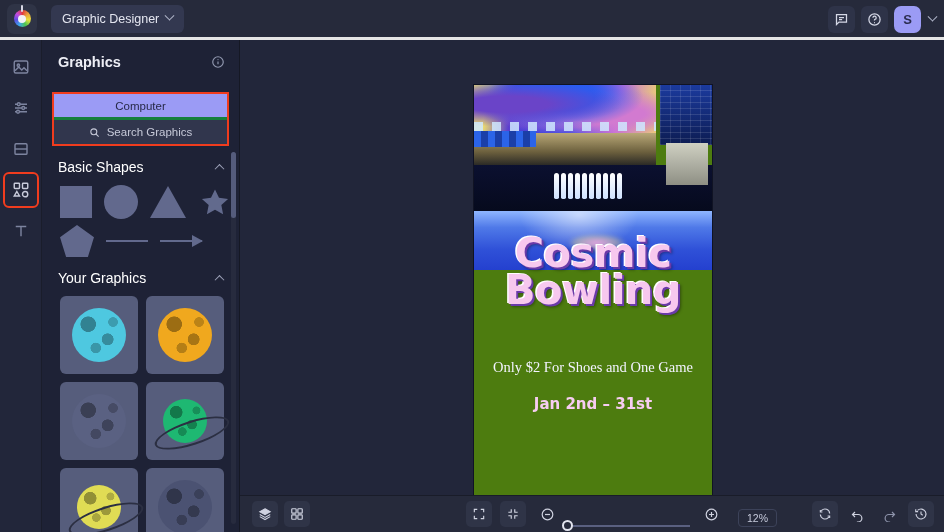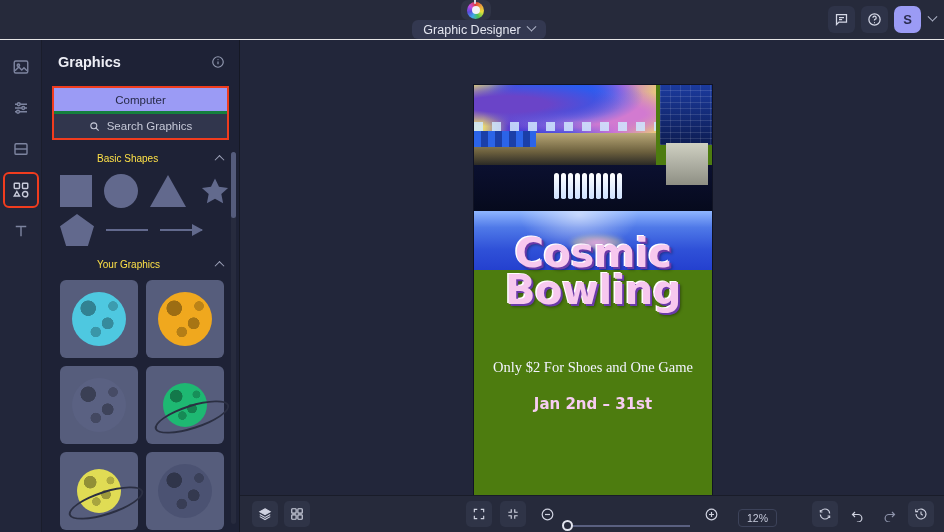--- a/index.html
+++ b/index.html
@@ -9,22 +9,21 @@
     font-family: "Liberation Sans", sans-serif;
     overflow: hidden;
   }
   .app { position: relative; width: 944px; height: 532px; background: #1e2130; }
 
   
   .topbar {
     position: absolute; top: 0; left: 0; width: 944px; height: 40px;
     background: #262a3b;
     display: flex; align-items: center;
-    border-bottom: 1px solid #e5e5e5;
-    flex-direction: column;
+    border-bottom: 3px solid #e5e5e5;
   }
   .logo-btn {
     width: 30px; height: 30px; margin-left: 7px;
     background: #2f3446; border-radius: 7px;
     display: flex; align-items: center; justify-content: center;
   }
   .logo-wheel {
     width: 17px; height: 17px; border-radius: 50%;
     background: conic-gradient(#e23b3b, #e8a33c, #e8e03c, #4cc44c, #3ca9e8, #5a4ce0, #c24ce0, #e23b3b);
     position: relative;
@@ -90,21 +89,21 @@
 
   
   .panel {
     position: absolute; top: 40px; left: 42px; width: 198px; height: 492px;
     background: #1e2236;
     border-right: 1px solid #151824;
     overflow: hidden;
   }
   .panel-head {
     display: flex; align-items: center; justify-content: space-between;
-    padding: 14px 14px 16px 16px;
+    padding: 14px 14px 22px 16px;
   }
   .panel-title { color: #edeef5; font-size: 14.5px; font-weight: bold; }
   .info-icon { cursor: pointer; }
 
   .search-box-wrap {
     margin: 0 10px; border: 2.5px solid #f03c1e; border-radius: 0;
     padding: 0; background: #15803d;
   }
   .computer-tab {
     height: 23px; background: #9b9bf5; color: #272a48;
@@ -115,21 +114,21 @@
     height: 24px; background: #31364d;
     display: flex; align-items: center; justify-content: center; gap: 7px;
     color: #c6c9d8; font-size: 11.5px; cursor: text;
     margin-top: 3px;
   }
 
   .section-head {
     display: flex; align-items: center; justify-content: space-between;
     padding: 13px 16px 4px 16px; cursor: pointer;
   }
-  .section-title { color: #fde047; font-size: 10px; margin-left: 39px; }
+  .section-title { color: #ffffff; font-size: 14px; }
   .caret-up { width: 7px; height: 7px; border-left: 1.5px solid #9ea3ba; border-top: 1.5px solid #9ea3ba; transform: rotate(45deg) translate(1px,1px); }
 
   .shape-row { display: flex; align-items: center; padding: 6px 0 0 18px; gap: 12px; }
   .sh { opacity: .95; }
   .sq { width: 32px; height: 32px; background: #666e92; }
   .ci { width: 34px; height: 34px; background: #666e92; border-radius: 50%; }
   .tri { width: 0; height: 0; border-left: 18px solid transparent; border-right: 18px solid transparent; border-bottom: 32px solid #666e92; }
   .pent { width: 34px; height: 32px; background: #666e92; clip-path: polygon(50% 0%, 100% 38%, 82% 100%, 18% 100%, 0% 38%); }
   .line { width: 42px; height: 2.5px; background: #666e92; }
   .arr { width: 42px; height: 2.5px; background: #666e92; position: relative; }

